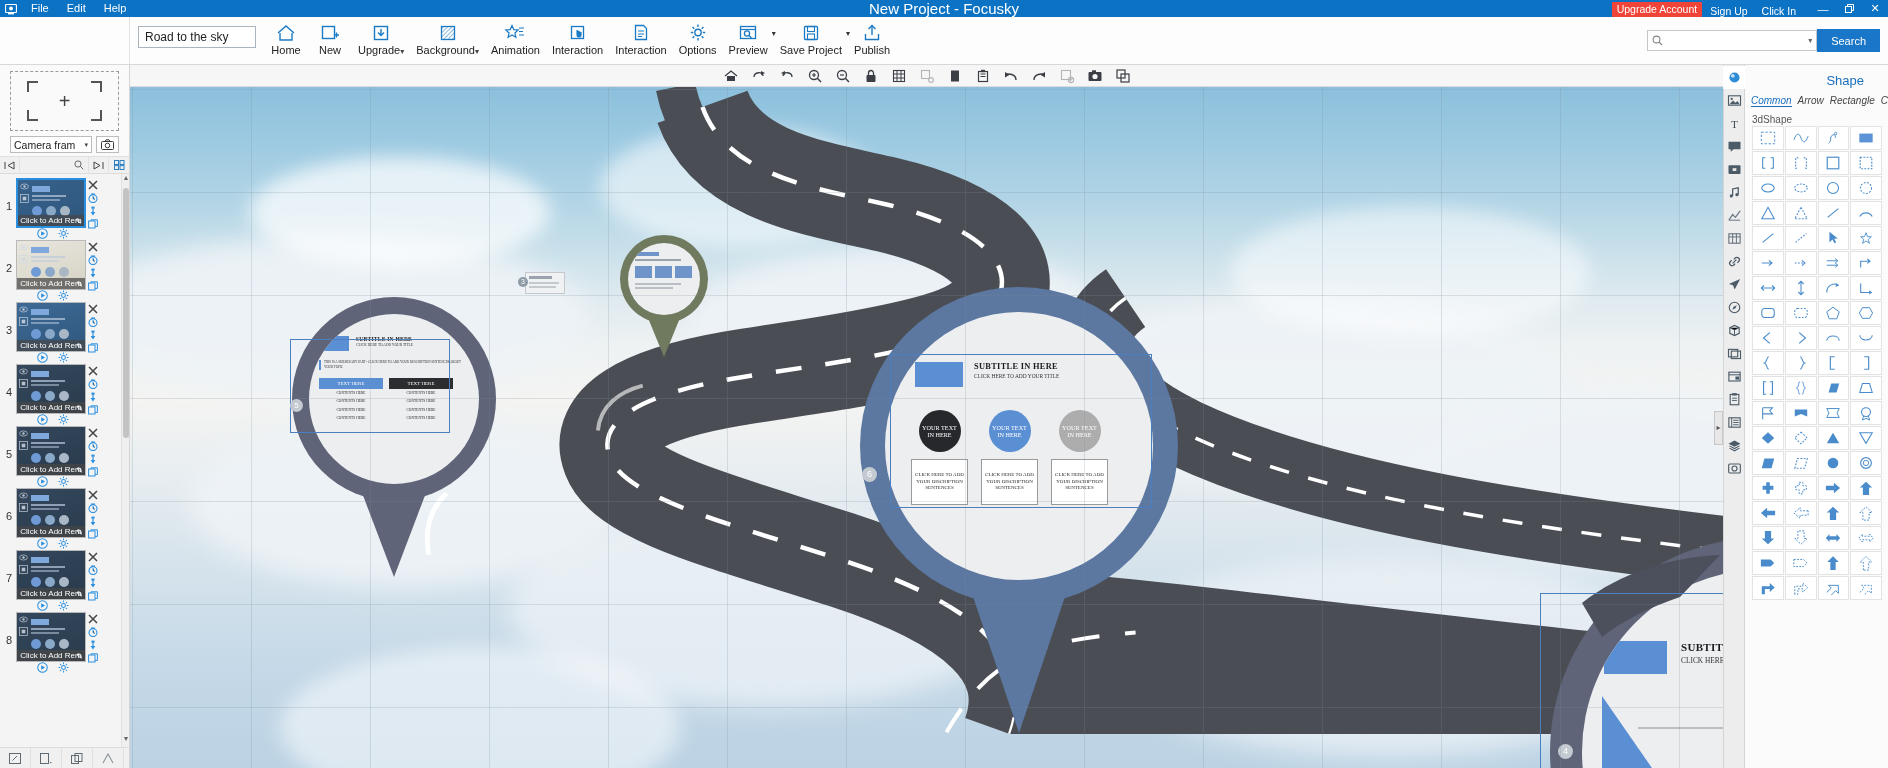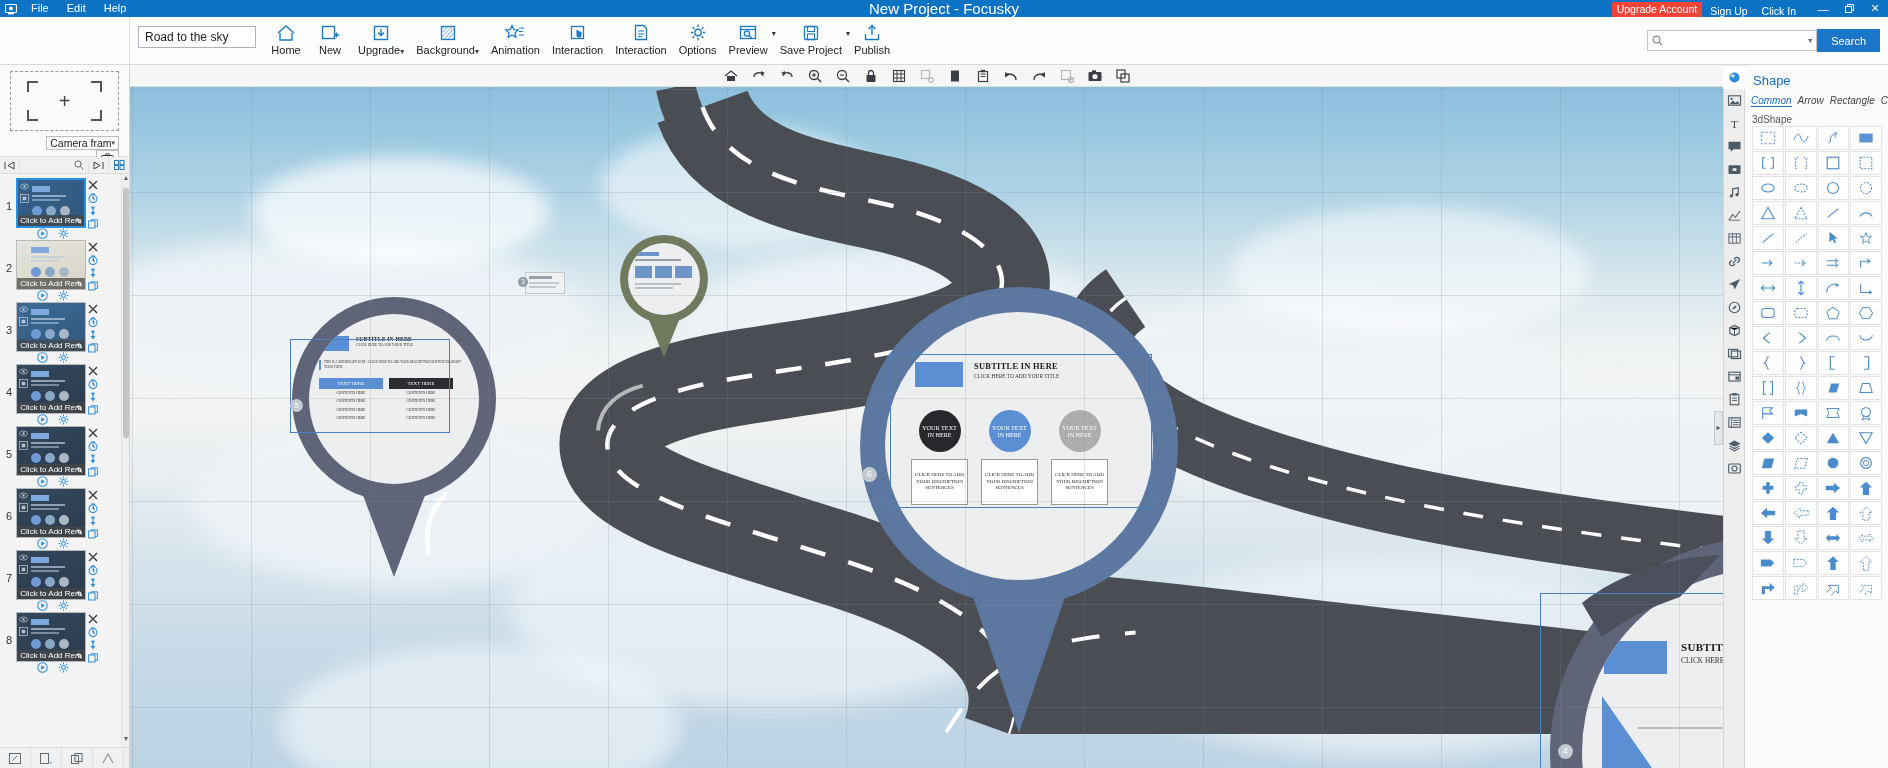--- a/index.html
+++ b/index.html
@@ -82,21 +82,21 @@
     height:60px; margin:2px 6px 0; border:1px dashed #9a9a9a; position:relative;
     display:flex; align-items:center; justify-content:center;
   }
   #inner-frame{ width:70%; height:70%; position:relative; }
   .corner{ position:absolute; width:11px; height:11px; border:2px solid #555; }
   .c-tl{ left:0; top:0; border-right:none; border-bottom:none;}
   .c-tr{ right:0; top:0; border-left:none; border-bottom:none;}
   .c-bl{ left:0; bottom:0; border-right:none; border-top:none;}
   .c-br{ right:0; bottom:0; border-left:none; border-top:none;}
   #plus{ position:absolute; left:50%; top:50%; transform:translate(-50%,-50%); font-size:20px; color:#444; line-height:1;}
-  #camrow{ display:flex; align-items:flex-end; margin:5px 6px 0;flex-direction:column; }
+  #camrow{ display:flex; align-items:flex-start; margin:5px 6px 0; }
   #camselect{
     flex:1; height:17px; border:1px solid #bcbcbc; background:#fff; font-size:10.5px;
     display:flex; align-items:center; justify-content:space-between; padding:0 3px; color:#222;
   }
   #cambtn{ width:23px; height:17px; border:1px solid #bcbcbc; background:#fff; margin-left:4px;
     display:flex; align-items:center; justify-content:center;}
 
   #navstrip{
     height:17px; border-bottom:1px solid #dcdcdc; background:#f0f0f0;
     display:flex; align-items:center;
@@ -202,21 +202,21 @@
     width:22px; background:#ededed; border-left:1px solid #d5d5d5; border-right:1px solid #d5d5d5;
     display:flex; flex-direction:column; align-items:center; padding-top:1px;
   }
   .rail-i{
     width:22px; height:23px; display:flex; align-items:center; justify-content:center; cursor:default;
   }
   .rail-i.active{ background:#fff; }
 
   
   #rightpanel{ width:143px; background:#fbfbfb; display:flex; flex-direction:column; }
-  #rp-title{ font-size:13px; color:#1a6fbd; padding:8px 24px 5px 8px; }
+  #rp-title{ font-size:13px; color:#1a6fbd; padding:8px 24px 5px 8px;text-align:right; }
   #rp-cats{ padding:0 6px 4px 6px; line-height:14px; }
   .cat{ font-size:10px; color:#444; margin-right:6px; white-space:nowrap;font-style:italic; }
   .cat.sel{ color:#1a6fbd; border-bottom:1px solid #1a6fbd; }
   #rp-group{ font-size:10px; color:#555; padding:2px 7px 1px; }
   #shapegrid{
     flex:1; display:grid; grid-template-columns:repeat(4,1fr); gap:1px; padding:0 6px 0 7px;
     align-content:start; overflow:hidden;
   }
   .shape-cell{
     height:24px; border:1px solid #e3e3e3; background:#fff; display:flex; align-items:center;

